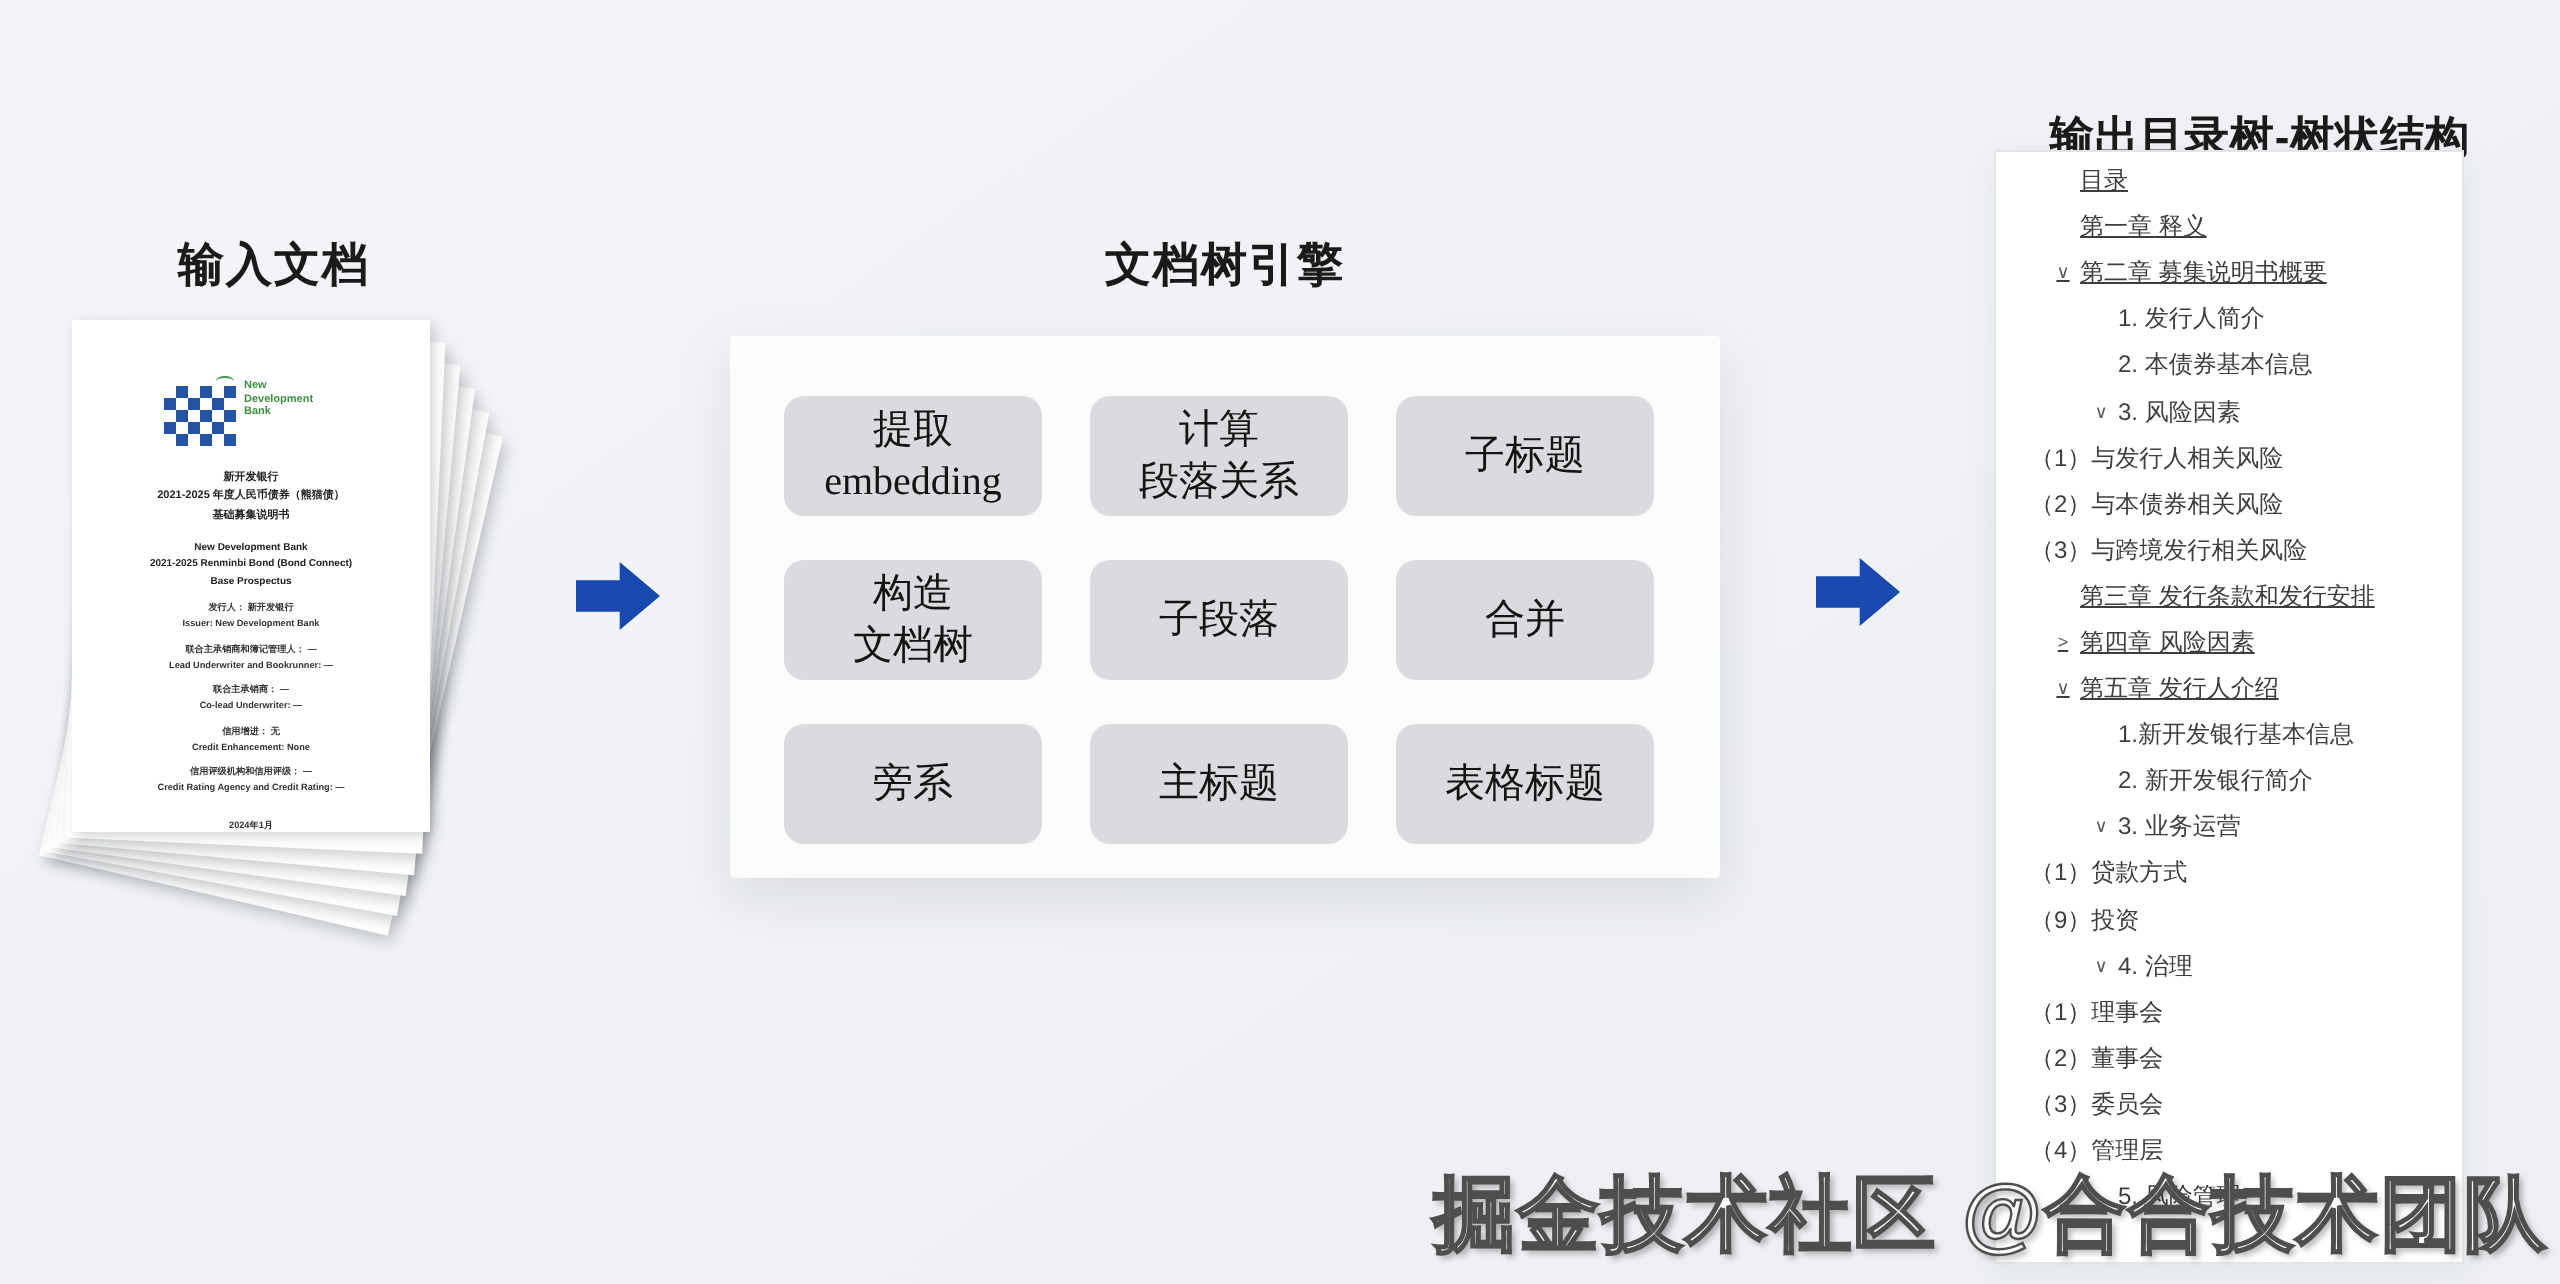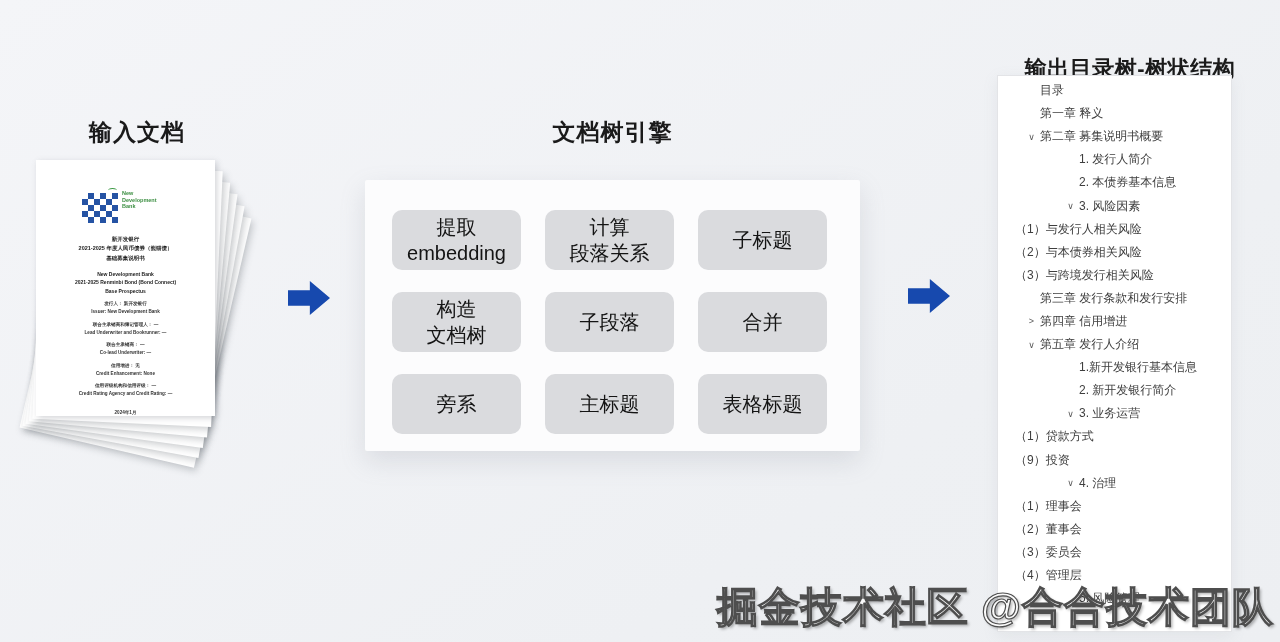--- a/index.html
+++ b/index.html
@@ -52,23 +52,24 @@
   
   .flow-arrow {
     position: absolute; width: 42px; height: 34px;
     clip-path: polygon(0 27%, 52% 27%, 52% 0, 100% 50%, 52% 100%, 52% 73%, 0 73%);
   }
   .arrow1 { left: 288px; top: 281px; }
   .arrow2 { left: 908px; top: 279px; }
 
   
   .engine-panel {
-    position: absolute; left: 365px; top: 180px; width: 495px; height: 271px;
+    position: absolute; left: 365px; top: 168px; width: 495px; height: 271px;
     background: #fcfcfd; border-radius: 2px;
     box-shadow: 0 10px 26px rgba(130,136,148,0.20);
+    font-family: Liberation Serif, serif;
   }
   .engine-grid {
     display: grid; grid-template-columns: repeat(3, 129px); grid-auto-rows: 60px;
     gap: 22px 24px; padding: 30px 27px 0 27px;
   }
   .engine-box {
     background: #dadbde; border-radius: 10px;
     display: flex; align-items: center; justify-content: center;
     font-size: 20px; font-weight: 500; color: #141414;
     text-align: center; line-height: 1.3; white-space: pre-line;
@@ -76,22 +77,22 @@
 
   
   .tree-panel {
     position: absolute; left: 997px; top: 75px; width: 235px; height: 557px;
     background: #ffffff; border: 1px solid #e3e4e7;
     box-shadow: 0 4px 14px rgba(140,145,155,0.12);
     overflow: hidden; padding-top: 3px;
   }
   .tree-item { display: flex; align-items: center; height: 23.1px; font-size: 12px; color: #3e3e3e; white-space: nowrap; }
   .tree-item .chev { width: 17px; flex-shrink: 0; text-align: center; font-size: 9px; color: #5a5a5a; cursor: pointer; }
-  .lvl0 { padding-left: 25px; }
-  .lvl1 { padding-left: 64px; }
+  .lvl0 { padding-left: 25px; text-decoration: underline; }
+  .lvl1 { padding-left: 44px; }
   .lvl2 { }
 
   
   .watermark {
     position: absolute; right: 6px; bottom: 7px; z-index: 5;
     font-size: 41px; font-weight: 700; letter-spacing: 1px; white-space: nowrap;
     color: #fafafa;
     -webkit-text-stroke: 1.2px #4e4e4e;
     text-shadow: 2px 2px 3px rgba(0,0,0,0.30);
   }
@@ -233,21 +234,21 @@
       <span class="tlabel">（3）与跨境发行相关风险</span>
     </div>
 
     <div class="tree-item lvl0">
       <span class="chev"></span>
       <span class="tlabel">第三章 发行条款和发行安排</span>
     </div>
 
     <div class="tree-item lvl0">
       <span class="chev">&gt;</span>
-      <span class="tlabel">第四章 信用增进</span>
+      <span class="tlabel">第四章 风险因素</span>
     </div>
 
     <div class="tree-item lvl0">
       <span class="chev">∨</span>
       <span class="tlabel">第五章 发行人介绍</span>
     </div>
 
     <div class="tree-item lvl1">
       <span class="chev"></span>
       <span class="tlabel">1.新开发银行基本信息</span>

